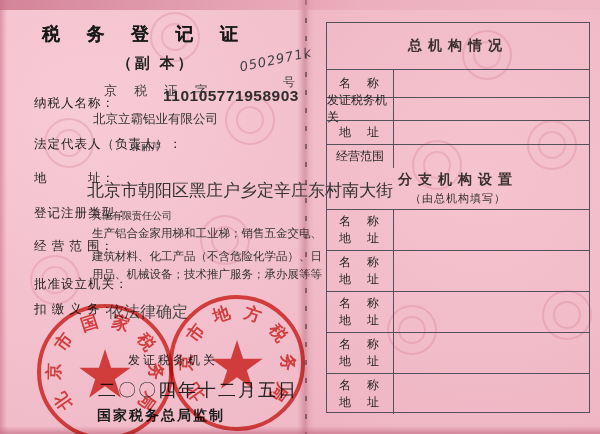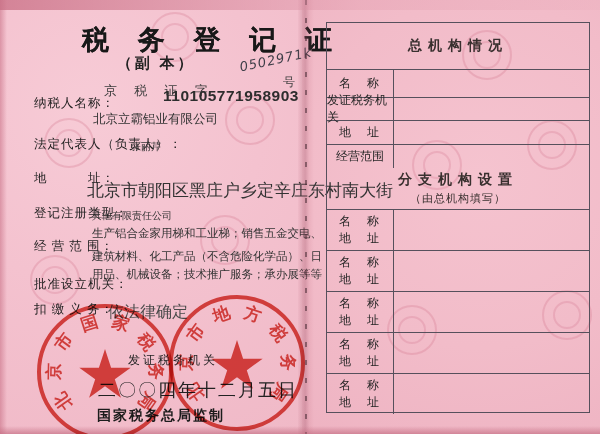--- a/index.html
+++ b/index.html
@@ -18,22 +18,22 @@
   .band-left{position:absolute;left:0;top:0;width:7px;height:434px;
      background:linear-gradient(90deg, rgba(198,108,130,.55), rgba(226,154,172,0));z-index:5;}
   #fold{position:absolute;left:298px;top:0;width:16px;height:434px;z-index:4;
      background:linear-gradient(90deg, rgba(190,100,120,.05), rgba(150,70,92,.30) 45%, rgba(190,100,120,.12) 70%, rgba(190,100,120,0));}
   #fold .stitch{position:absolute;left:7px;top:0;width:2px;height:100%;
      background:repeating-linear-gradient(180deg, rgba(70,40,50,.55) 0 5px, rgba(70,40,50,0) 5px 18px);}
   .wm{position:absolute;border:2px solid rgba(213,120,142,.30);border-radius:50%;width:46px;height:46px;z-index:0;}
   .wm::after{content:"";position:absolute;left:9px;top:9px;width:24px;height:24px;border:2px solid rgba(213,120,142,.28);border-radius:50%;}
 
   .t{position:absolute;color:#222;white-space:nowrap;z-index:2;}
-  #title{left:42px;top:22px;width:228px;text-align:left;font-size:27px;font-weight:bold;
-         letter-spacing:11px;color:#181818;text-shadow:0 0 .5px #333;margin-left:40px;}
+  #title{left:42px;top:22px;width:228px;text-align:left;font-size:18px;font-weight:bold;
+         letter-spacing:11px;color:#181818;text-shadow:0 0 .5px #333;}
   #subtitle{left:42px;top:54px;width:228px;text-align:center;font-size:15px;font-weight:bold;letter-spacing:3px;}
   #hand-no{left:239px;top:52px;font-family:"DejaVu Sans",cursive;font-style:italic;font-size:13px;
            color:#3e3e48;transform:rotate(-12deg);letter-spacing:1px;}
   #reg-prefix{left:104px;top:82px;font-size:13px;letter-spacing:7px;color:#3c3c3c;filter:blur(.4px);}
   #reg-number{left:163px;top:87px;font-size:15.5px;font-weight:bold;letter-spacing:.5px;color:#2d2d2d;
               font-family:"Liberation Sans","DejaVu Sans",sans-serif;}
   #reg-suffix{left:283px;top:74px;font-size:12px;color:#3c3c3c;}
   .lbl{left:34px;font-size:12.5px;color:#1f1f1f;letter-spacing:1px;}
   .val{font-size:10px;color:#333;}
   #f-taxpayer-l{top:95px;} #f-taxpayer-v{left:93px;top:111px;font-size:12.5px;}

